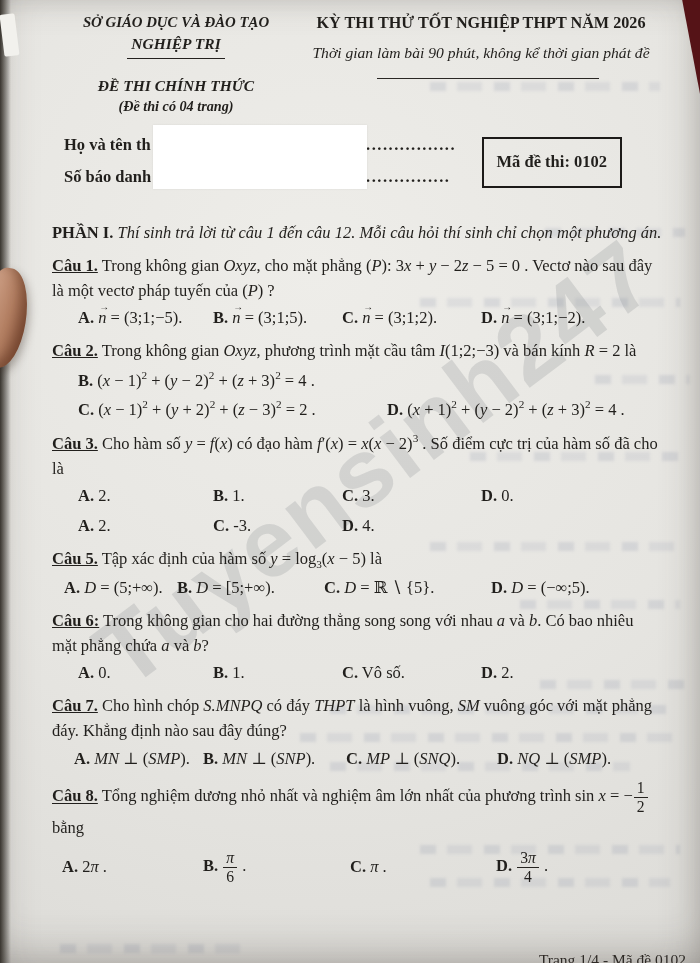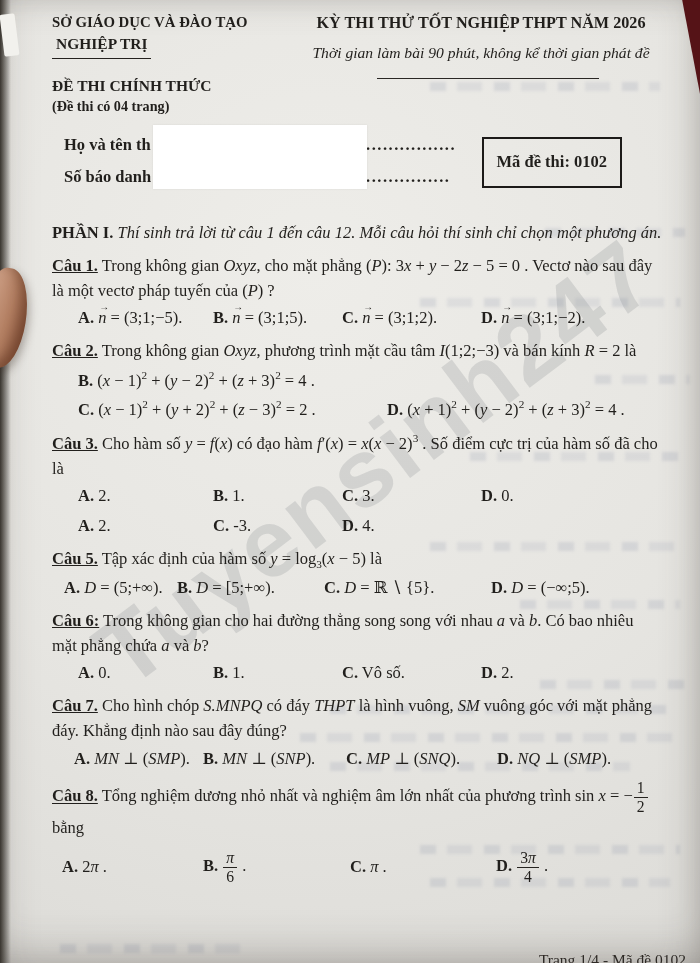--- a/index.html
+++ b/index.html
@@ -27,21 +27,21 @@
              transform:rotate(-37deg);font-family:"Liberation Sans",sans-serif;
              font-size:96px;font-weight:700;letter-spacing:3px;color:rgba(122,127,132,.21);
              white-space:nowrap;pointer-events:none;}
   .bleed{position:absolute;z-index:1;height:9px;filter:blur(1.6px);opacity:.5;pointer-events:none;
          background:repeating-linear-gradient(90deg,rgba(106,116,148,.30) 0 16px,transparent 16px 27px,
                     rgba(106,116,148,.22) 27px 52px,transparent 52px 64px);}
   
   .content{position:relative;z-index:2;padding:13px 38px 0 52px;color:#211f1c;
            font-size:16.5px;line-height:1.5;}
   .hdr{display:flex;}
-  .hdr-left{width:248px;text-align:left;font-weight:700;}
+  .hdr-left{width:248px;text-align:center;font-weight:700;font-style:italic;}
   .org1{font-size:14.8px;line-height:1.25;}
   .org2{display:inline-block;font-size:15.5px;border-bottom:1.6px solid #24211e;padding:1px 4px 2px;}
   .official{margin-top:17px;font-size:15.5px;line-height:1.3;}
   .pages{font-size:14.2px;font-weight:700;}
   .hdr-right{flex:1;text-align:center;}
   .title1{font-weight:700;font-size:16.2px;line-height:1.3;}
   .title2{font-weight:700;font-size:16.2px;}
   .duration{margin-top:7px;font-style:italic;font-size:15.6px;font-weight:400;}
   .duration .ul{border-bottom:1.4px solid #2a2724;padding-bottom:17px;}
   .cand{position:relative;margin:16px 0 0 12px;height:74px;}

